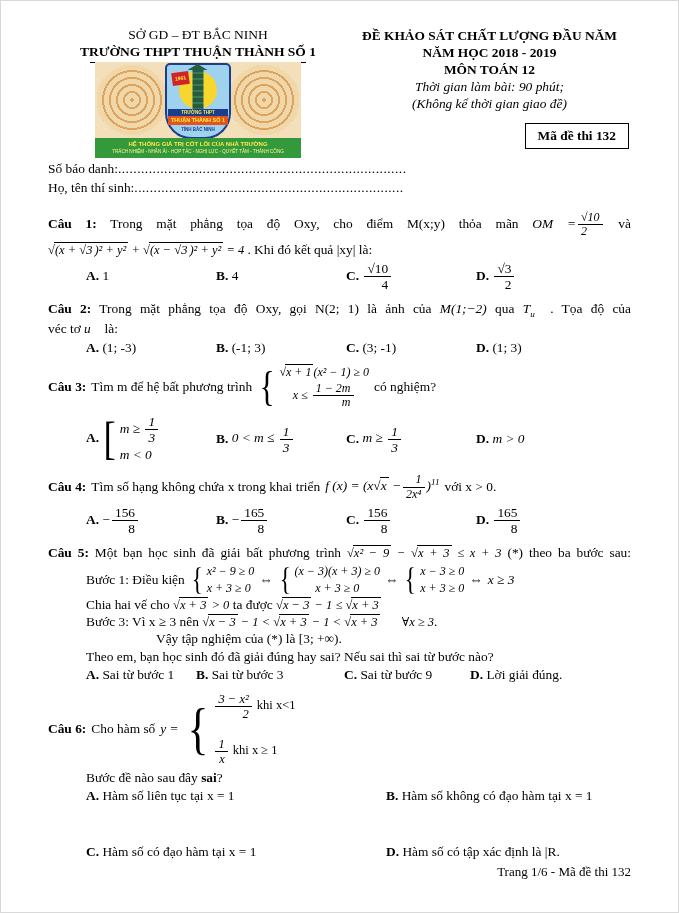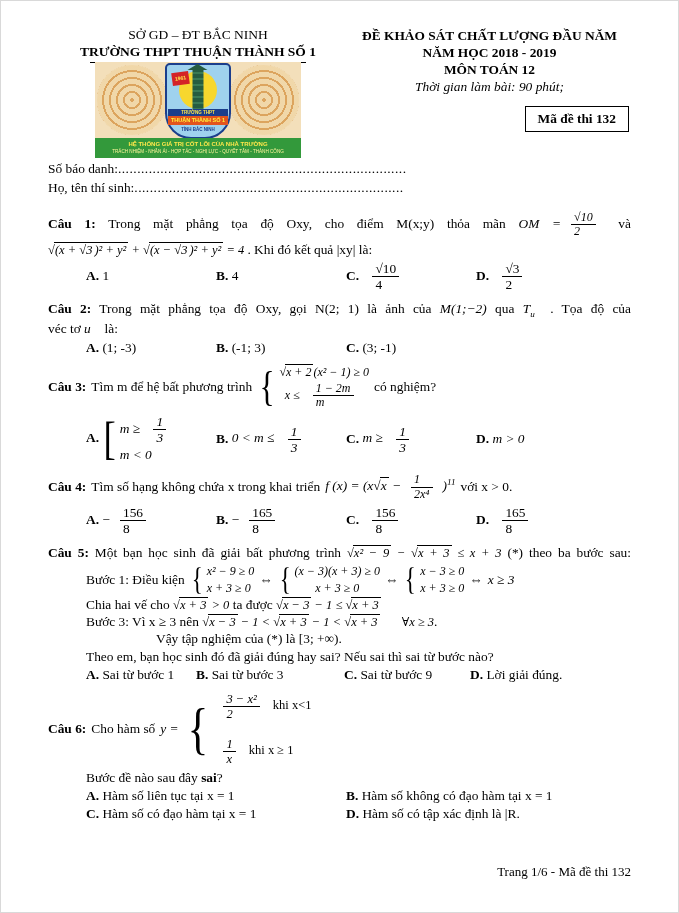--- a/index.html
+++ b/index.html
@@ -72,22 +72,22 @@
     padding-left:38px;margin-top:3px;align-items:center;}
   .opts5{grid-template-columns:110px 148px 126px auto;}
   .opts6{display:grid;grid-template-columns:260px auto;padding-left:38px;row-gap:2px;}
   .olet{font-weight:bold;}
   .opt{white-space:nowrap;}
   .indent{padding-left:38px;}
   .indent2{padding-left:108px;}
   
   .m{white-space:nowrap;}
   .mi{font-style:italic;}
-  .frac{display:inline-block;text-align:left;vertical-align:middle;
-    line-height:1.12;margin:0 10px;}
+  .frac{display:inline-block;text-align:right;vertical-align:middle;
+    line-height:1.12;margin:0 2px;}
   .frac .num{display:block;border-bottom:1px solid #000;padding:0 3px;}
   .frac .den{display:block;padding:0 3px;}
   .sqrt{white-space:nowrap;}
   .rsign{display:inline-block;}
   .rbar{border-top:1px solid #000;padding:0 2px 0 1px;margin-left:-1px;}
   .sys{display:inline-flex;align-items:center;vertical-align:middle;}
   .brace{line-height:.8;font-weight:normal;margin-right:2px;transform:scaleX(.75);}
   .b-lg{font-size:58px;} .b-md{font-size:42px;} .b-sm{font-size:31px;}
   .bracket{font-size:46px;transform:scaleX(.8);}
   .rows{display:inline-flex;flex-direction:column;align-items:center;row-gap:2px;line-height:1.25;}
@@ -125,20 +125,21 @@
           <div class="motto1">HỆ THỐNG GIÁ TRỊ CỐT LÕI CỦA NHÀ TRƯỜNG</div>
           <div class="motto2">TRÁCH NHIỆM - NHÂN ÁI - HỢP TÁC - NGHỊ LỰC - QUYẾT TÂM - THÀNH CÔNG</div>
         </div>
       </div>
     </div>
     <div class="hright">
       <div class="hb">ĐỀ KHẢO SÁT CHẤT LƯỢNG ĐẦU NĂM</div>
       <div class="hb">NĂM HỌC 2018 - 2019</div>
       <div class="hb">MÔN TOÁN 12</div>
       <div class="hi">Thời gian làm bài: 90 phút;</div>
+      <div class="hi">(Không kể thời gian giao đề)</div>
       <div class="codebox">Mã đề thi 132</div>
     </div>
   </div>
 
   <div class="fillwrap">
     <div class="fill"><span>Số báo danh:</span><span class="dots">...........................................................................</span></div>
     <div class="fill"><span>Họ, tên thí sinh:</span><span class="dots">......................................................................</span></div>
   </div>
 
   <div class="q" style="margin-top:14px;">
@@ -176,31 +177,32 @@
     </div>
     <div class="stem" style="margin-top:2px;">
       <span>véc tơ</span>
       <span class="m mi">u⃗</span>
       <span>là:</span>
     </div>
     <div class="opts">
       <span class="opt"><b class="olet">A.</b> <span>(1; -3)</span></span>
       <span class="opt"><b class="olet">B.</b> <span>(-1; 3)</span></span>
       <span class="opt"><b class="olet">C.</b> <span>(3; -1)</span></span>
+      <span class="opt"><b class="olet">D.</b> <span>(1; 3)</span></span>
     </div>
   </div>
 
   <div class="q">
     <div class="stem flexline">
       <b class="qlabel">Câu 3:</b>
       <span>Tìm m để hệ bất phương trình</span>
       <span class="sys">
         <span class="brace b-md">{</span>
         <span class="rows" style="font-size:12px;">
-          <span class="m mi"><span class="sqrt"><span class="rsign">√</span><span class="rbar">x + 2</span></span><span>(x² − 1) ≥ 0</span></span>
+          <span class="m mi"><span class="sqrt"><span class="rsign">√</span><span class="rbar">x + 1</span></span><span>(x² − 1) ≥ 0</span></span>
           <span class="m mi"><span>x ≤</span> <span class="frac"><span class="num">1 − 2m</span><span class="den">m</span></span></span>
         </span>
       </span>
       <span>có nghiệm?</span>
     </div>
     <div class="opts" style="margin-top:5px;">
       <span class="opt"><b class="olet">A.</b>
         <span class="sys">
             <span class="brace bracket">[</span>
             <span class="rows left">
@@ -300,21 +302,21 @@
         <span class="rows left" style="row-gap:16px;font-size:12.5px;">
           <span class="m"><span class="frac mi"><span class="num">3 − x²</span><span class="den">2</span></span> <span>khi x&lt;1</span></span>
           <span class="m"><span class="frac mi"><span class="num">1</span><span class="den">x</span></span> <span>khi x ≥ 1</span></span>
         </span>
       </span>
     </div>
     <div class="stem indent" style="margin-top:4px;">
       <span>Bước đề nào sau đây</span>
       <b>sai</b><span>?</span>
     </div>
-    <div class="opts6" style="margin-top:2px;">
+    <div class="opts6" style="margin-top:2px;gap:40px;">
       <span class="opt"><b class="olet">A.</b> <span>Hàm số liên tục tại  x = 1</span></span>
       <span class="opt"><b class="olet">B.</b> <span>Hàm số không có đạo hàm tại x = 1</span></span>
       <span class="opt"><b class="olet">C.</b> <span>Hàm số có đạo hàm tại x = 1</span></span>
       <span class="opt"><b class="olet">D.</b> <span>Hàm số có tập xác định là |R.</span></span>
     </div>
   </div>
 
   <div class="footer">Trang 1/6 - Mã đề thi 132</div>
 </div>
 

